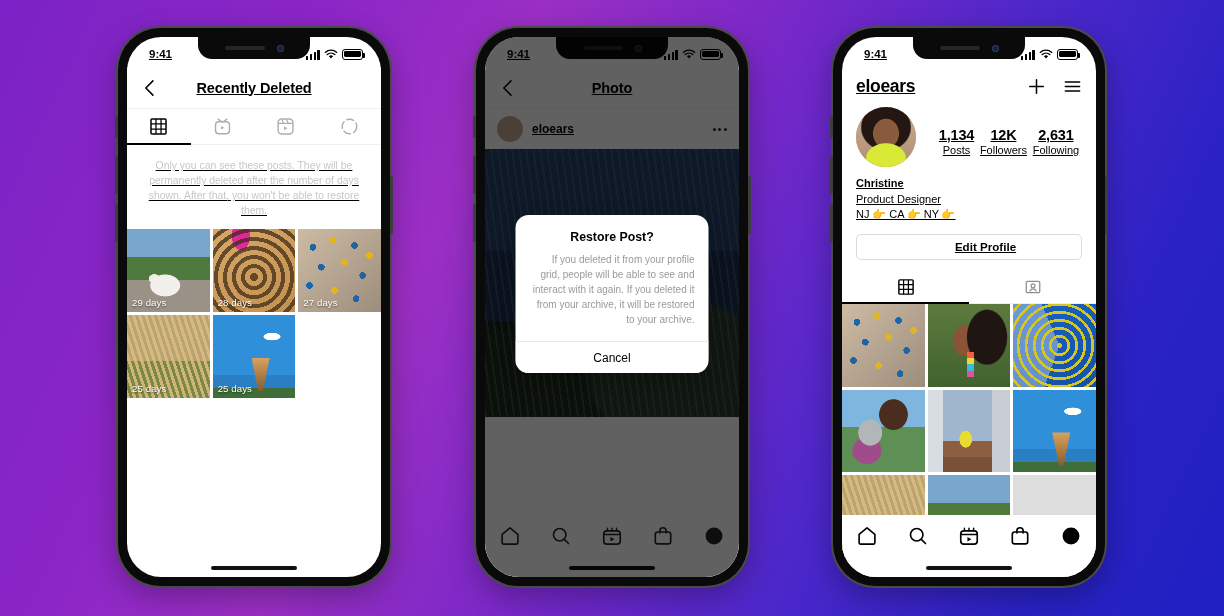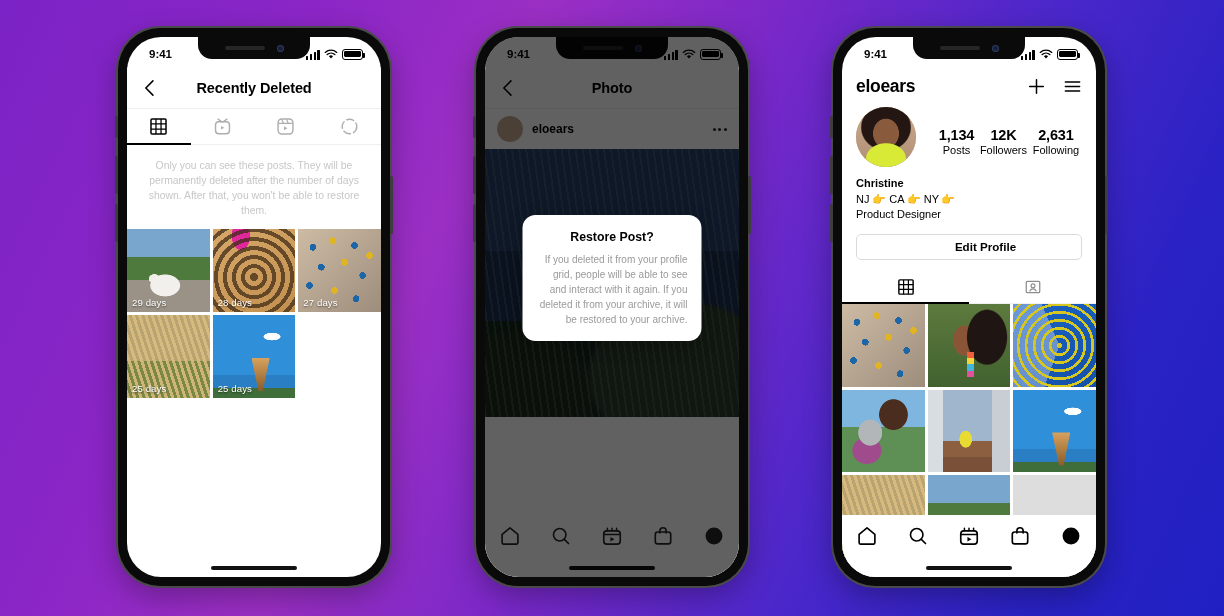--- a/index.html
+++ b/index.html
@@ -12,20 +12,21 @@
 
   .stage { position: absolute; inset: 0; }
 
   
   .phone {
     position: absolute;
     border-radius: 42px;
     background: #0a0a0a;
     box-shadow: 0 0 0 2px #4a4a4a, 0 10px 30px rgba(0,0,0,.3);
     padding: 9px;
+    text-decoration: underline;
   }
   .screen {
     position: relative;
     width: 100%; height: 100%;
     background: #fff;
     border-radius: 34px;
     overflow: hidden;
   }
   .notch {
     position: absolute; top: 0; left: 50%;
@@ -136,21 +137,21 @@
   .tabbar .tb { flex:1; display:flex; justify-content:center; cursor:pointer; }
   .homebar {
     position:absolute; bottom: 7px; left:50%; transform:translateX(-50%);
     width: 86px; height: 4px; border-radius: 3px; background:#111; z-index: 26;
   }
 
   
   .dim { position:absolute; inset:0; background: rgba(0,0,0,.62); z-index: 50; }
   .dialog {
     position:absolute; z-index: 60; left: 50%; top: 178px; transform: translateX(-50%);
-    width: 179px; background:#fff; border-radius: 13px; overflow:hidden;
+    width: 193px; background:#fff; border-radius: 13px; overflow:hidden;
     box-shadow: 0 4px 18px rgba(0,0,0,.22);
   }
   .dlg-body { padding: 15px 14px 14px; text-align:center; }
   .dlg-title { font-size: 12.3px; font-weight:bold; color:#000; }
   .dlg-msg { font-size: 10px; line-height:1.5; color:#9a9a9a; margin-top: 8px; text-align: right; }
   .dlg-act {
     height: 32px; display:flex; align-items:center; justify-content:center;
     border-top: 1px solid #e8e8e8; font-size: 12px; cursor:pointer; background:#fff;
   }
   .dlg-act.danger { color:#ed4956; font-weight: 600; }
@@ -430,20 +431,21 @@
         </div>
       <div class="homebar"></div>
 
       <div class="dim"></div>
 
       <div class="dialog">
         <div class="dlg-body">
           <div class="dlg-title">Restore Post?</div>
           <div class="dlg-msg">If you deleted it from your profile grid, people will be able to see and interact with it again. If you deleted it from your archive, it will be restored to your archive.</div>
         </div>
+        <div class="dlg-act plain">Cancel</div>
       </div>
     </div>
   </div>
 
   <div class="phone" style="left:833px; top:28px; width:272px; height:558px;">
     <div class="btn-side" style="left:-3px; top:88px; width:3px; height:22px;"></div>
     <div class="btn-side" style="left:-3px; top:128px; width:3px; height:38px;"></div>
     <div class="btn-side" style="left:-3px; top:176px; width:3px; height:38px;"></div>
     <div class="btn-side" style="right:-3px; top:148px; width:3px; height:58px;"></div>
 
@@ -500,22 +502,22 @@
             </span>
             <span class="stat">
               <div class="num">2,631</div>
               <div class="lbl">Following</div>
             </span>
           </span>
       </div>
 
       <div class="bio">
         <div class="name">Christine</div>
+        <div>Product Designer</div>
         <div>NJ 👉 CA 👉 NY 👉</div>
-        <div>Product Designer</div>
       </div>
 
       <div class="edit-btn">Edit Profile</div>
 
       <div class="prof-tabs">
         <div class="ptab active">
           <svg width="18" height="18" viewBox="0 0 24 24">
             <rect x="2.5" y="2.5" width="19" height="19" rx="1.3" stroke="#000" stroke-width="1.9" fill="none"></rect>
             <path d="M8.8 2.5v19M15.2 2.5v19M2.5 8.8h19M2.5 15.2h19" stroke="#000" stroke-width="1.6"></path>
           </svg>

